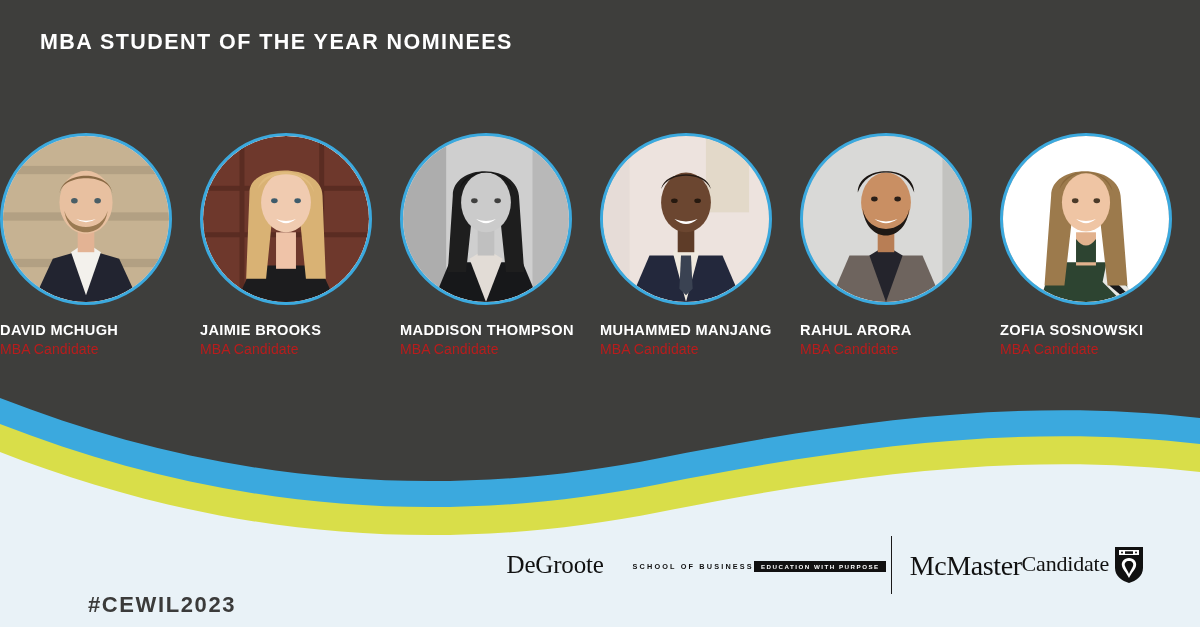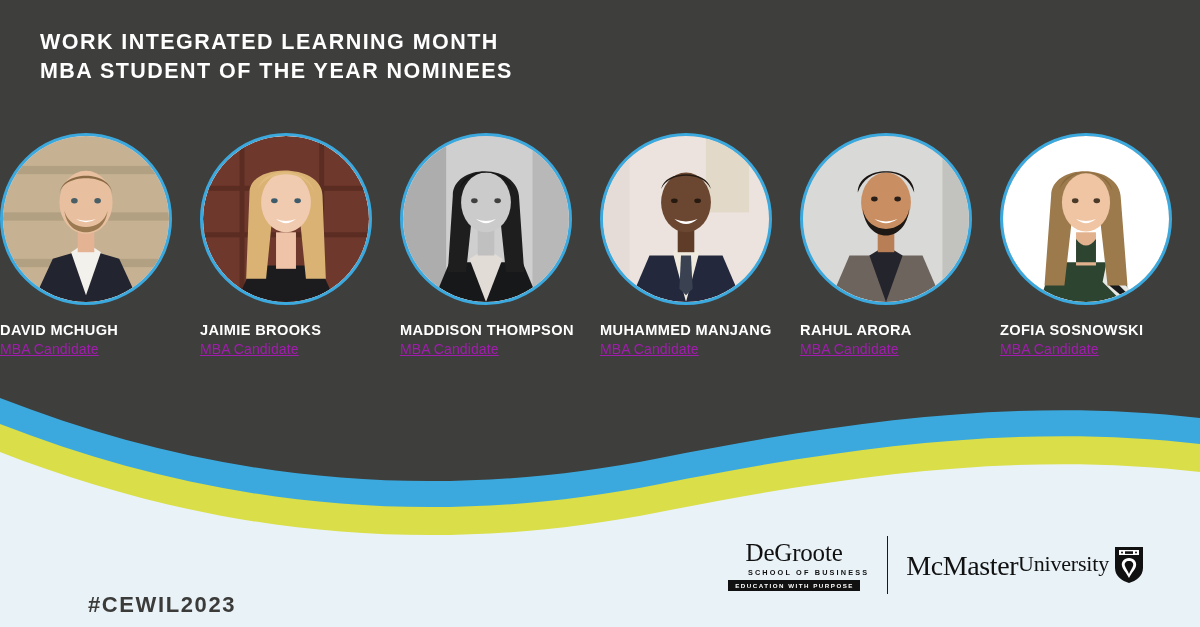--- a/index.html
+++ b/index.html
@@ -97,28 +97,27 @@
     font-family: "Liberation Sans", sans-serif;
     font-weight: bold;
     font-size: 14.6px;
     letter-spacing: 0.35px;
     text-transform: uppercase;
     white-space: nowrap;
     text-align: center;
   }
   .nominee-role {
     margin-top: 3px;
-    color: #a21caf;
+    color: #b91c1c;
     font-family: "Liberation Sans", sans-serif;
     font-weight: normal;
     font-size: 14px;
     letter-spacing: 0.1px;
     white-space: nowrap;
     text-align: center;
-    text-decoration: underline;
   }
 
   
   .hashtag {
     position: absolute;
     left: 88px;
     top: 592px;
     color: #3B3B3A;
     font-family: "Liberation Sans", sans-serif;
     font-weight: bold;
@@ -133,23 +132,23 @@
     right: 34px;
     top: 527px;
     height: 76px;
     display: flex;
     align-items: center;
     z-index: 6;
   }
 
   .degroote-logo {
     display: flex;
-    flex-direction: column;
+    flex-direction: row;
     align-items: center;
-    margin-right: 15px;
+    margin-right: 2px;
   }
   .degroote-word {
     font-family: "Liberation Serif", serif;
     font-size: 25px;
     font-weight: normal;
     color: #111111;
     letter-spacing: -0.2px;
     line-height: 26px;
   }
   .degroote-sub {
@@ -264,21 +263,20 @@
     <rect x="0" y="0" width="1200" height="627" fill="#E9F2F7"></rect>
 
     <path d="M0,452 C200,530 420,560 660,512 C860,472 1030,452 1200,472 L1200,0 L0,0 Z" fill="#D9DE49"></path>
 
     <path d="M0,424 C200,502 420,532 660,484 C860,444 1030,424 1200,444 L1200,0 L0,0 Z" fill="#3BA9DE"></path>
 
     <path d="M0,398 C200,476 420,506 660,458 C860,418 1030,398 1200,418 L1200,0 L0,0 Z" fill="#3E3E3C"></path>
   </svg>
 
   <div class="header">
-    <div class="header-line">WORK INTEGRATED LEARNING MONTH</div>
     <div class="header-line">MBA STUDENT OF THE YEAR NOMINEES</div>
   </div>
 
   <div class="nominees">
 
     <div class="nominee">
       <div class="portrait-ring">
         <div class="portrait">
           <svg viewBox="0 0 100 100">
             <defs>
@@ -468,21 +466,21 @@
       <div class="degroote-word">DeGroote</div>
       <div class="degroote-sub">SCHOOL OF BUSINESS</div>
       <div class="degroote-badge">EDUCATION WITH PURPOSE</div>
     </div>
 
     <div class="logo-divider"></div>
 
     <div class="mcmaster-logo">
       <div class="mcmaster-words">
         <div class="mcmaster-l1">McMaster</div>
-        <div class="mcmaster-l2">University</div>
+        <div class="mcmaster-l2">Candidate</div>
       </div>
       <svg class="mcmaster-crest" viewBox="0 0 30 38">
         <path d="M1,1 L29,1 L29,22 C29,30 22,35 15,37 C8,35 1,30 1,22 Z" fill="#111111"></path>
         <rect x="5" y="4" width="20" height="5" fill="#FFFFFF"></rect>
         <rect x="11" y="5.3" width="8" height="2.6" fill="#111111"></rect>
         <circle cx="8" cy="6.5" r="1" fill="#111111"></circle>
         <circle cx="22" cy="6.5" r="1" fill="#111111"></circle>
         <path d="M15,12 C10,12 7,16 8,20 C9,24 12,26 15,32 C18,26 21,24 22,20 C23,16 20,12 15,12 Z" fill="#FFFFFF"></path>
         <path d="M15,15 C12,15 10,17 11,20 C12,23 14,25 15,28 C16,25 18,23 19,20 C20,17 18,15 15,15 Z" fill="#111111"></path>
       </svg>

